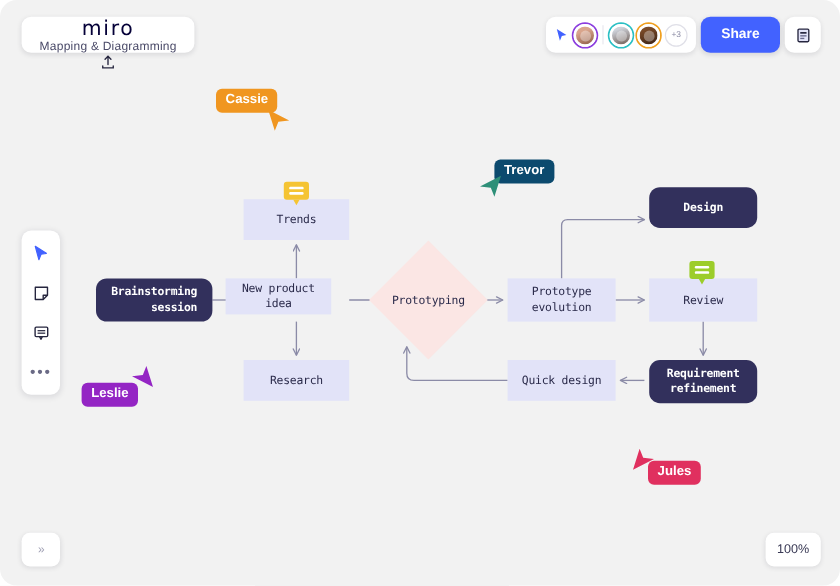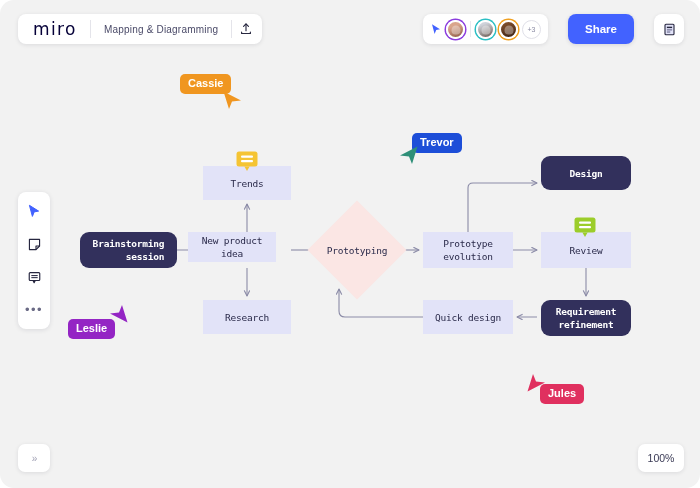--- a/index.html
+++ b/index.html
@@ -21,41 +21,42 @@
   .topbar {
     position: absolute; left: 0; top: 0; width: 700px; height: 58px;
     pointer-events: none;
   }
   .tb-left {
     position: absolute; left: 18px; top: 14px; height: 30px;
     background: #ffffff; border-radius: 8px;
     display: flex; align-items: center;
     box-shadow: 0 1px 4px rgba(20,20,43,.10);
     padding: 0 2px;
+    flex-direction: column;
   }
   .miro-logo {
     font-family: "DejaVu Sans", sans-serif;
     font-size: 17px; letter-spacing: 1.4px;
     color: #050038; font-weight: 400;
     padding: 0 13px 0 13px;
   }
   .tb-divider { width: 1px; height: 18px; background: #e4e4ea; }
   .board-title {
     font-size: 10px; color: #4a4a68; padding: 0 13px;
     white-space: nowrap; letter-spacing: .2px;
   }
   .upload-btn {
     width: 28px; height: 30px;
     display: flex; align-items: center; justify-content: center;
     pointer-events: auto; cursor: pointer;
   }
 
   .tb-right {
     position: absolute; right: 16px; top: 14px; height: 30px;
-    display: flex; align-items: flex-end; gap: 20px;
+    display: flex; align-items: flex-end; gap: 4px;
   }
   .avatar-group {
     height: 30px; background: #ffffff; border-radius: 8px;
     display: flex; align-items: center; gap: 4px;
     padding: 0 7px; box-shadow: 0 1px 4px rgba(20,20,43,.10);
     pointer-events: auto;
   }
   .cursor-mini { width: 12px; height: 13px; display:block; }
   .avatar {
     width: 19px; height: 19px; border-radius: 50%;
@@ -243,21 +244,21 @@
           <rect x="6" y="5.6" width="12" height="2.2" rx="1" fill="#ffffff"></rect>
           <rect x="6" y="10" width="12" height="2.2" rx="1" fill="#ffffff"></rect>
         </svg></div>
     </div>
 
   <div id="collab-layer">
       <div class="collab-tag" style="left: 180px; top: 74px; background: rgb(240, 150, 32);">Cassie</div>
       <div class="collab-ptr" style="left: 222px; top: 90px; width: 21px; height: 21px;"><svg width="21" height="21" viewBox="0 0 21 21">
           <path d="M1.5 1.5 L19 10.5 L10 11.5 L7 19 Z" fill="#f09620"></path>
         </svg></div>
-      <div class="collab-tag" style="left: 412px; top: 133px; background: #1d4ed8;">Trevor</div>
+      <div class="collab-tag" style="left: 412px; top: 133px; background: #0c4a6e;">Trevor</div>
       <div class="collab-ptr" style="left: 398px; top: 145px; width: 21px; height: 21px;"><svg width="21" height="21" viewBox="0 0 21 21">
           <path d="M19.5 1.5 L2 10.5 L11 11.5 L14 19 Z" fill="#2e8f78"></path>
         </svg></div>
       <div class="collab-tag" style="left: 68px; top: 319px; background: rgb(148, 37, 196);">Leslie</div>
       <div class="collab-ptr" style="left: 108px; top: 303px; width: 21px; height: 21px;"><svg width="21" height="21" viewBox="0 0 21 21">
           <path d="M19.5 19.5 L2 10.5 L11 9.5 L14 2 Z" fill="#9425c4"></path>
         </svg></div>
       <div class="collab-tag" style="left: 540px; top: 384px; background: rgb(224, 48, 95);">Jules</div>
       <div class="collab-ptr" style="left: 526px; top: 372px; width: 21px; height: 21px;"><svg width="21" height="21" viewBox="0 0 21 21">
           <path d="M1.5 19.5 L19 10.5 L10 9.5 L7 2 Z" fill="#e0305f"></path>

